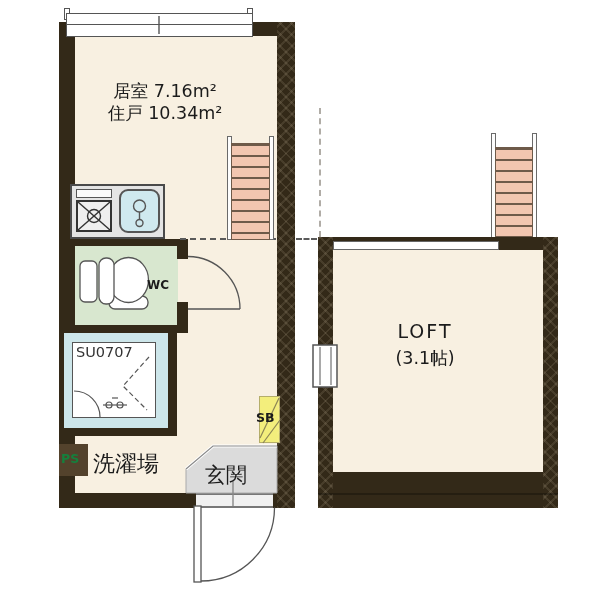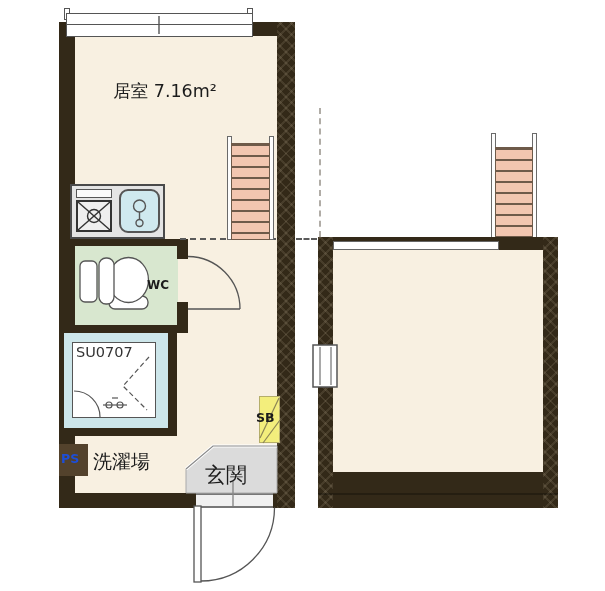--- a/index.html
+++ b/index.html
@@ -143,21 +143,26 @@
       <rect x="313" y="345" width="24" height="42" fill="#ffffff" stroke="#555" stroke-width="1.5"></rect>
       <line x1="320" y1="347" x2="320" y2="385" stroke="#555" stroke-width="1"></line>
       <line x1="331" y1="347" x2="331" y2="385" stroke="#555" stroke-width="1"></line>
     </g>
 
     <line x1="318" y1="494" x2="558" y2="494" stroke="rgba(0,0,0,0.35)" stroke-width="1.5"></line>
   </svg>
 
   <div class="lbl center" style="left:80px;top:80px;width:170px;font-size:17.5px;line-height:22px;font-weight:500;">
     <div>居室 7.16m²</div>
+    <div>住戸 10.34m²</div>
   </div>
   <div class="lbl" style="left:147px;top:278px;font-size:12px;font-weight:600;">WC</div>
   <div class="lbl" style="left:76px;top:344px;font-size:14.5px;font-weight:500;color:#333;">SU0707</div>
-  <div class="lbl" style="left:61px;top:451px;font-size:12.5px;font-weight:600;color:#1d4ed8;">PS</div>
-  <div class="lbl" style="left:93px;top:449px;font-size:19px;font-weight:500;">洗濯場</div>
+  <div class="lbl" style="left:61px;top:451px;font-size:12.5px;font-weight:600;color:#15803d;">PS</div>
+  <div class="lbl" style="left:93px;top:449px;font-size:22px;font-weight:500;">洗濯場</div>
   <div class="lbl" style="left:205px;top:461px;font-size:21px;font-weight:500;">玄関</div>
   <div class="lbl" style="left:256px;top:410px;font-size:12.5px;font-weight:600;">SB</div>
+  <div class="lbl center" style="left:354px;top:318px;width:142px;font-size:19px;line-height:27px;font-weight:500;">
+    <div style="letter-spacing:2px;">LOFT</div>
+    <div style="font-size:17.5px;">(3.1帖)</div>
+  </div>
 
 </div>
 
 </body></html>

